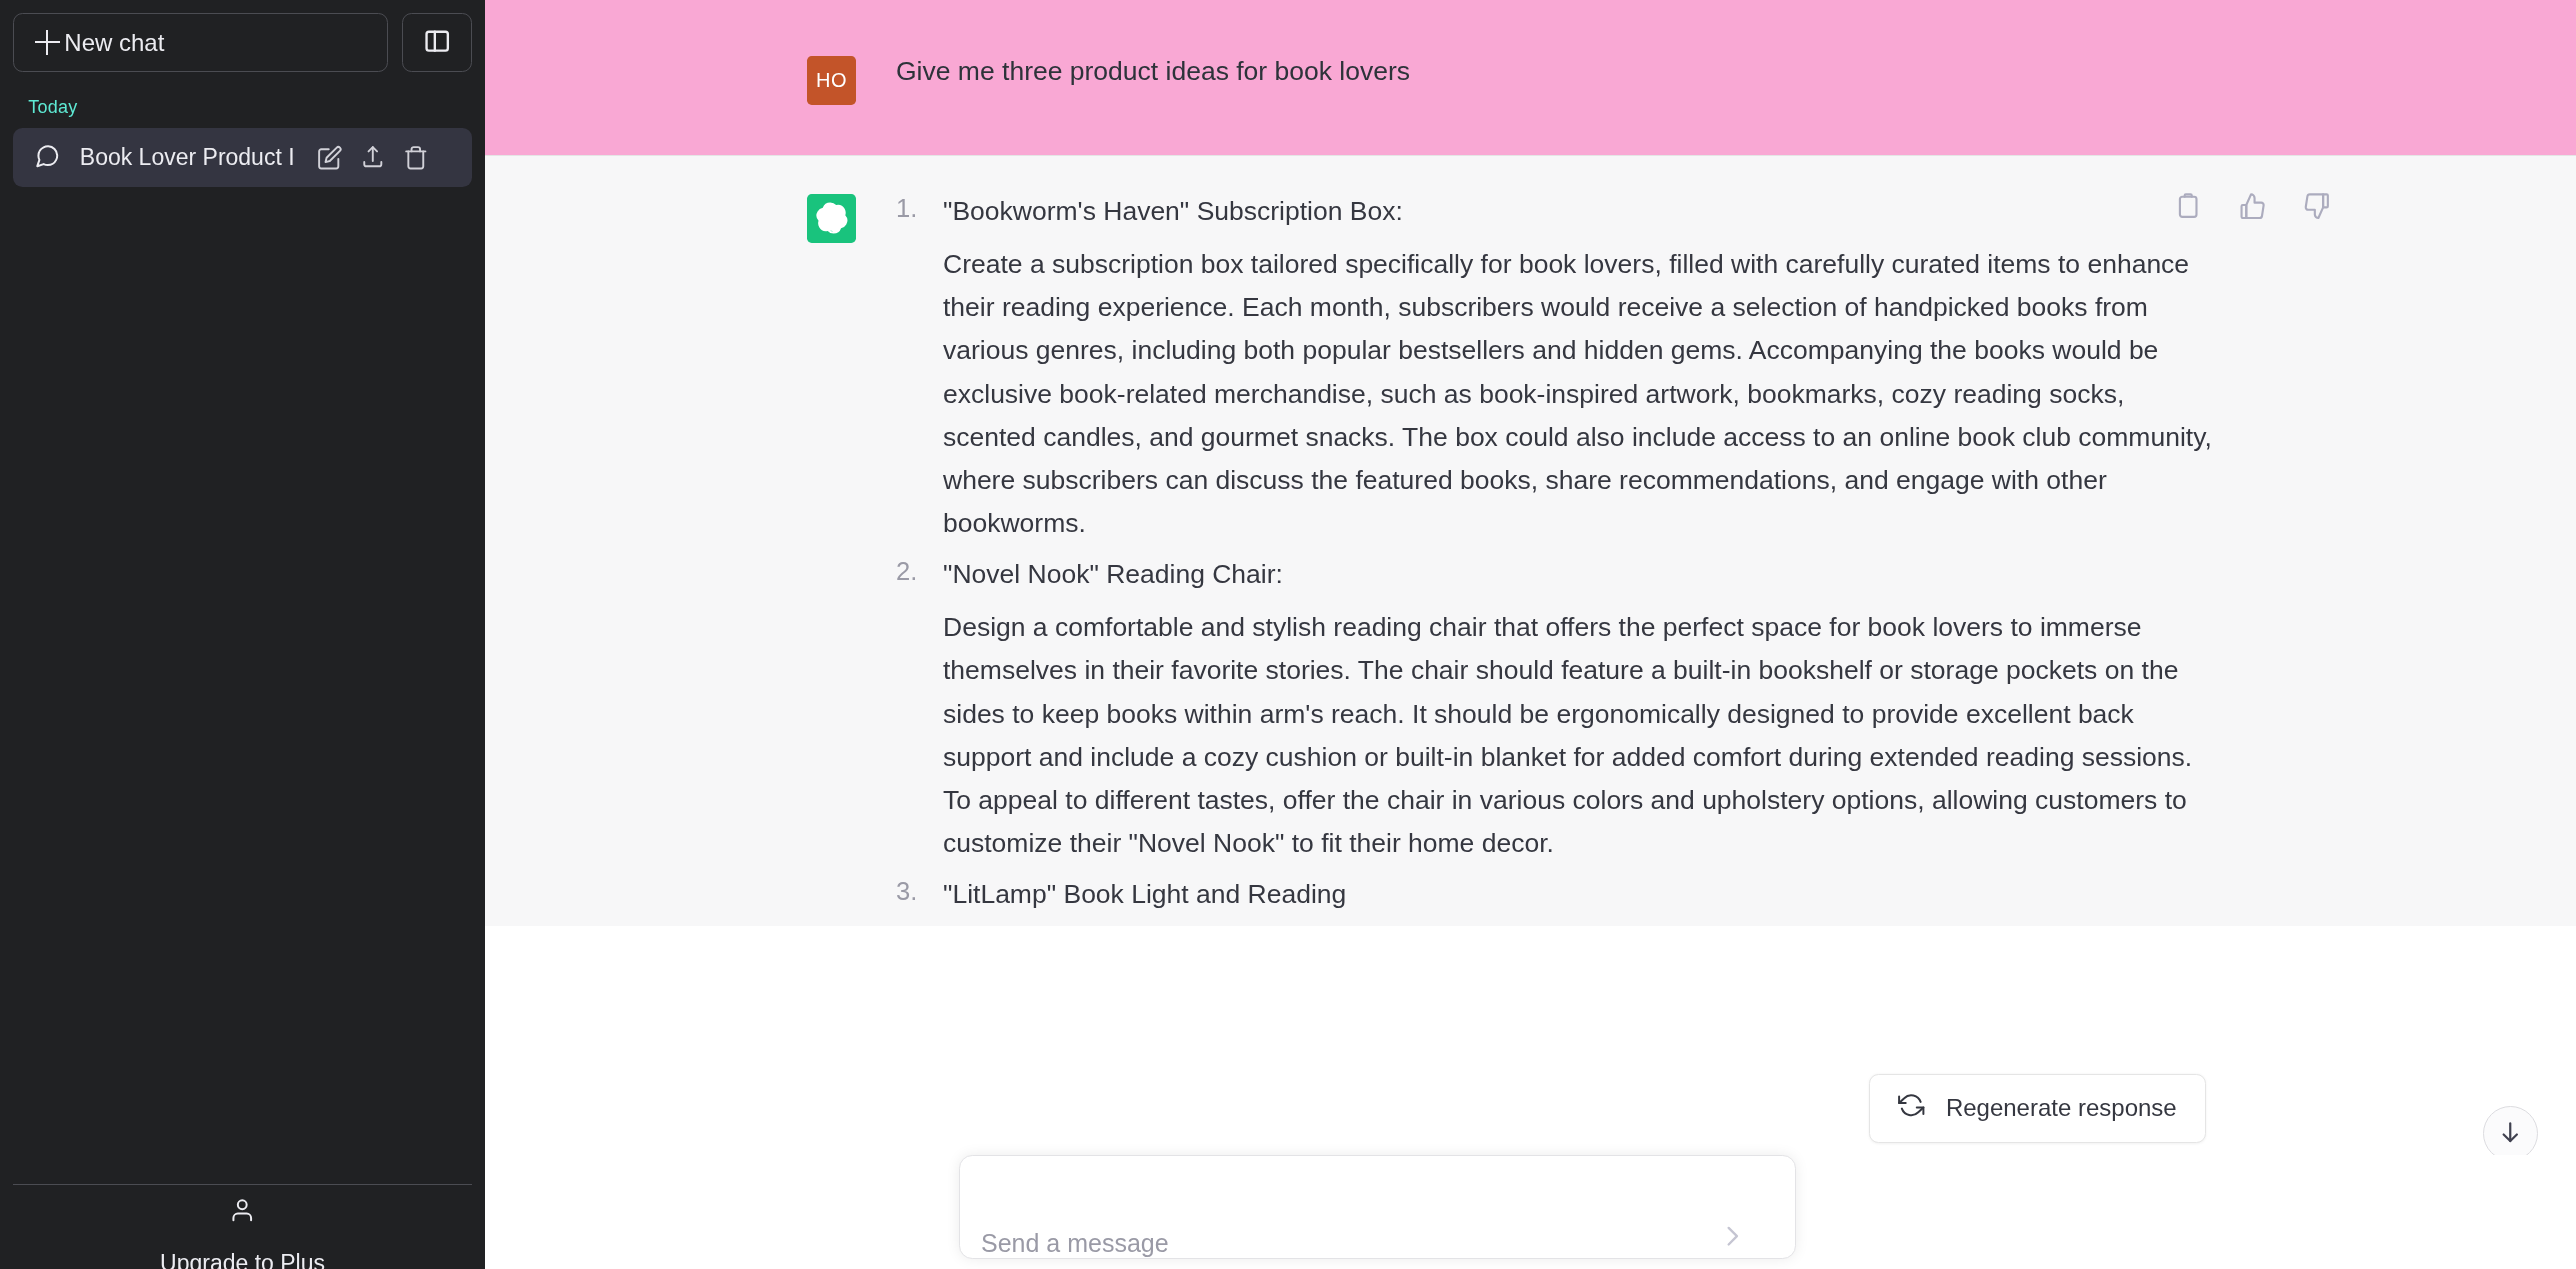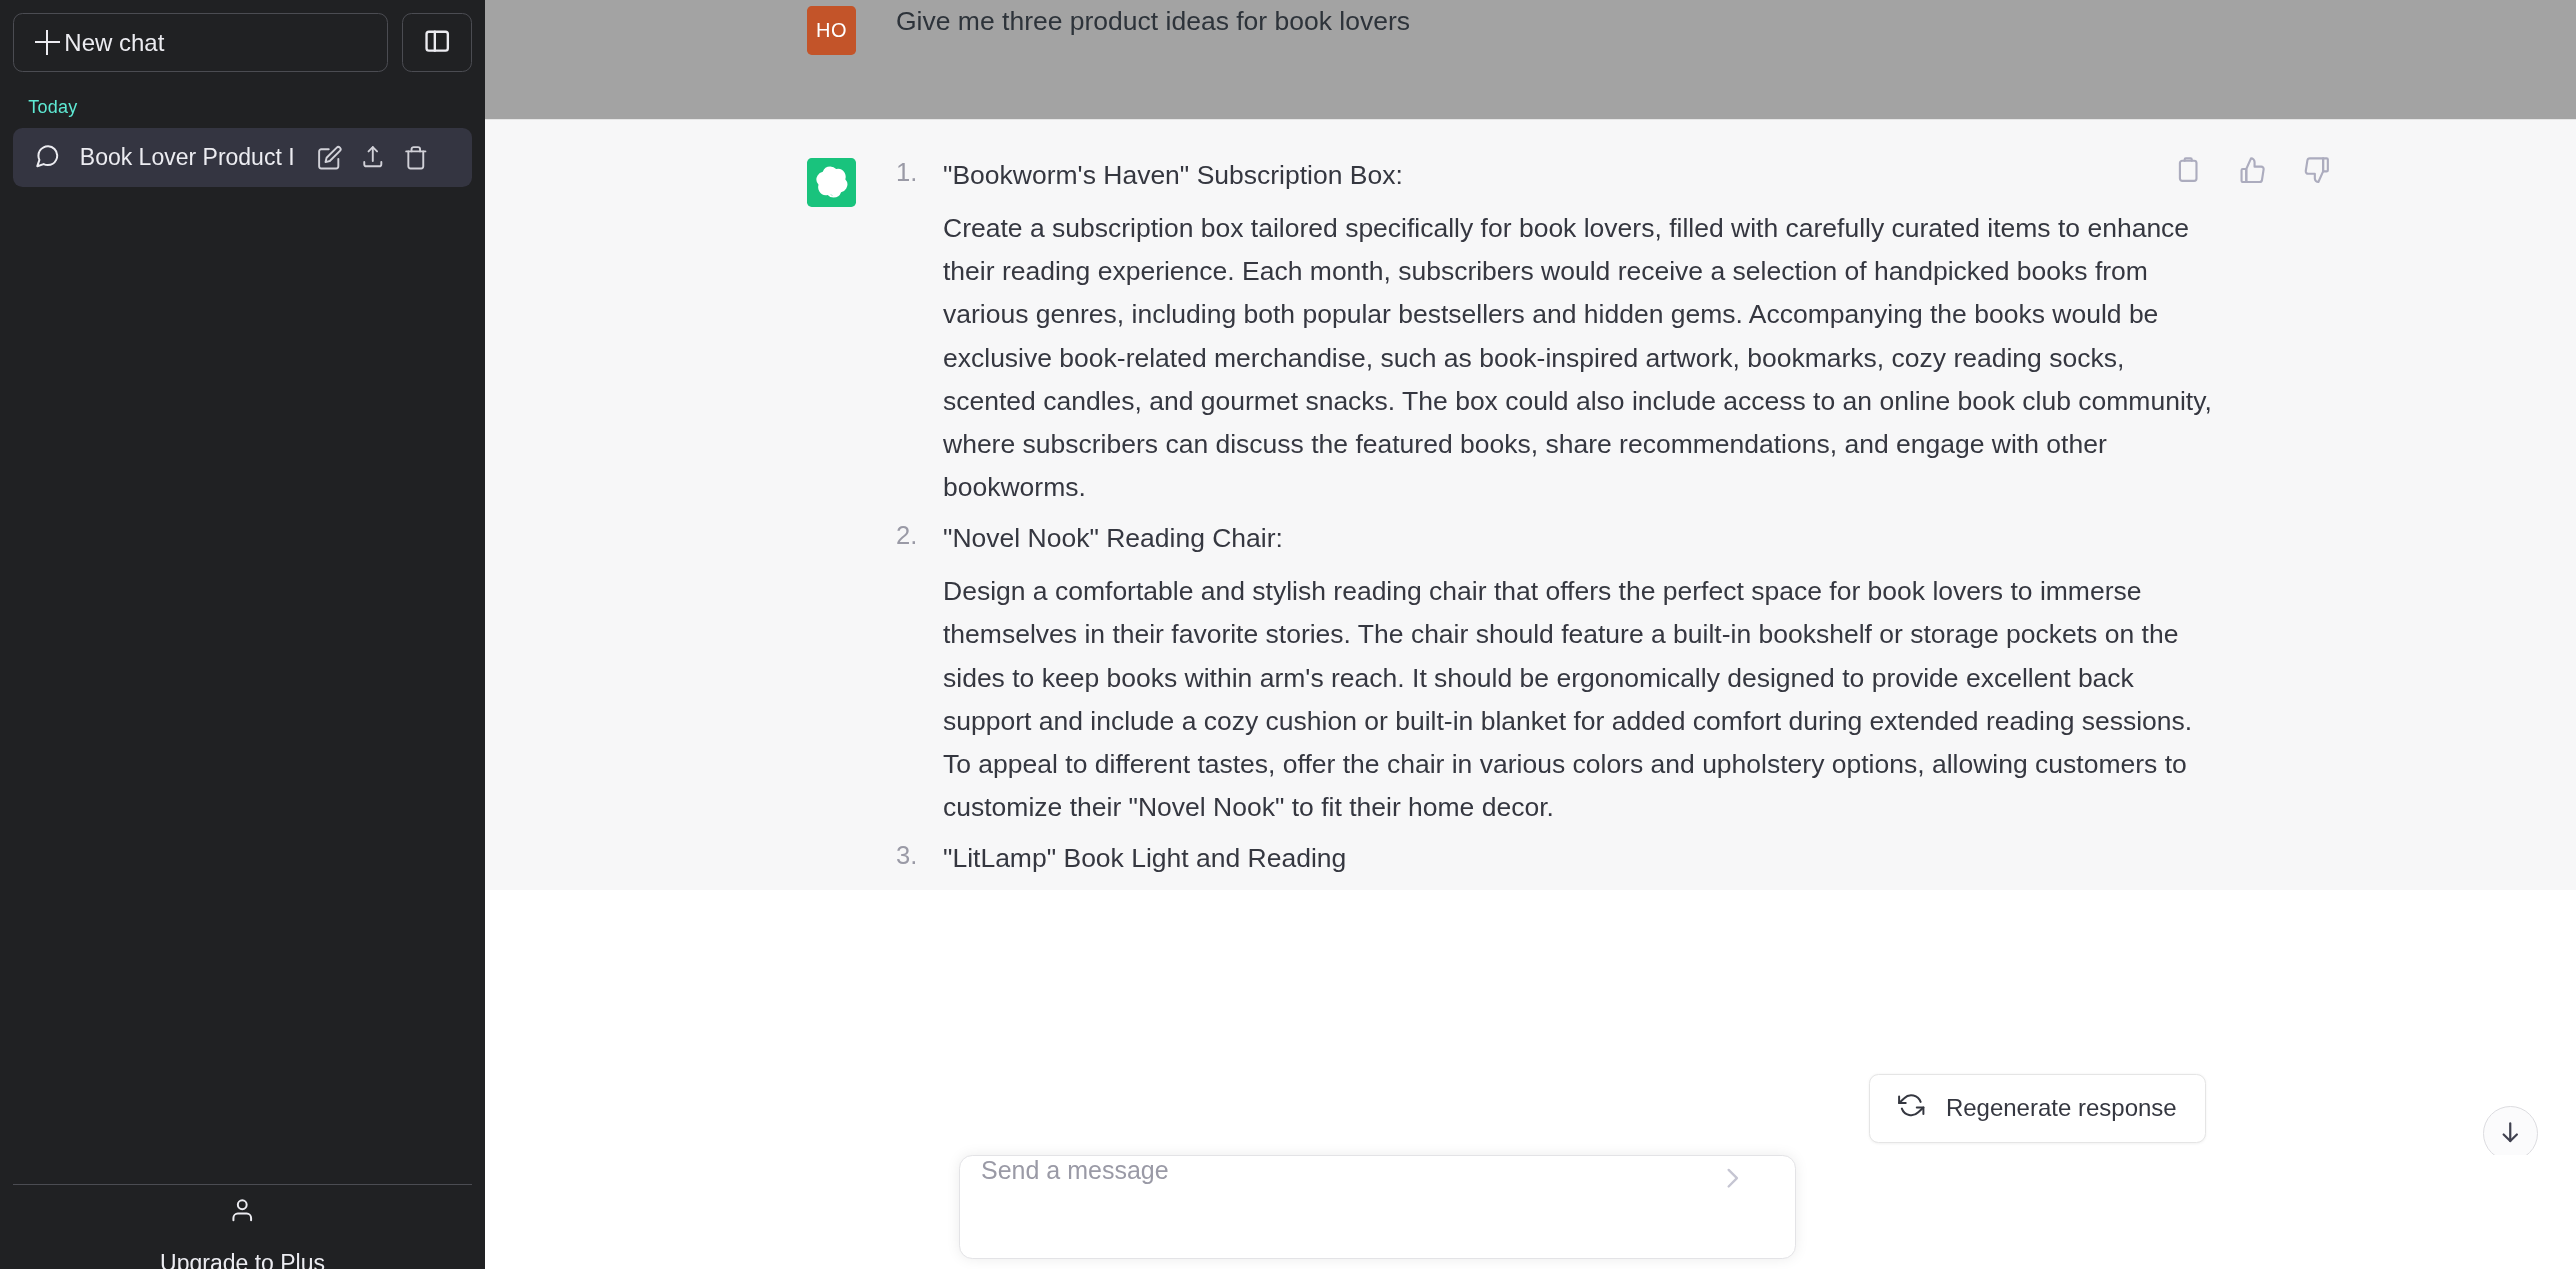--- a/index.html
+++ b/index.html
@@ -148,23 +148,24 @@
     flex: 1 1 auto;
     height: 1269px;
     position: relative;
     background: #ffffff;
     overflow: hidden;
   }
 
   .msg-row { display: flex; width: 100%; }
 
   .msg-user {
-    background: #a3a3a3;
+    background: #f9a8d4;
     border-bottom: 1.9px solid #e5e5e5;
-    height: 120px;
+    height: 156px;
+    align-items: center;
   }
 
   .msg-assistant {
     background: #f7f7f8;
     padding-top: 32px;
   }
 
   .msg-inner {
     display: flex;
     gap: 0;
@@ -280,21 +281,21 @@
     position: absolute;
     left: 474px;
     top: 0;
     width: 837px;
     height: 104px;
     background: #ffffff;
     border: 0.9px solid #e3e3e6;
     border-radius: 13.3px;
     box-shadow: 0 0 13.3px rgba(0,0,0,.08);
     display: flex;
-    align-items: flex-start;
+    align-items: flex-end;
     padding: 0 41px 0 21px;
   }
   .composer-input {
     flex: 1 1 auto;
     border: none;
     outline: none;
     font-size: 25px;
     color: #353740;
     font-family: "Liberation Sans", sans-serif;
     background: transparent;

